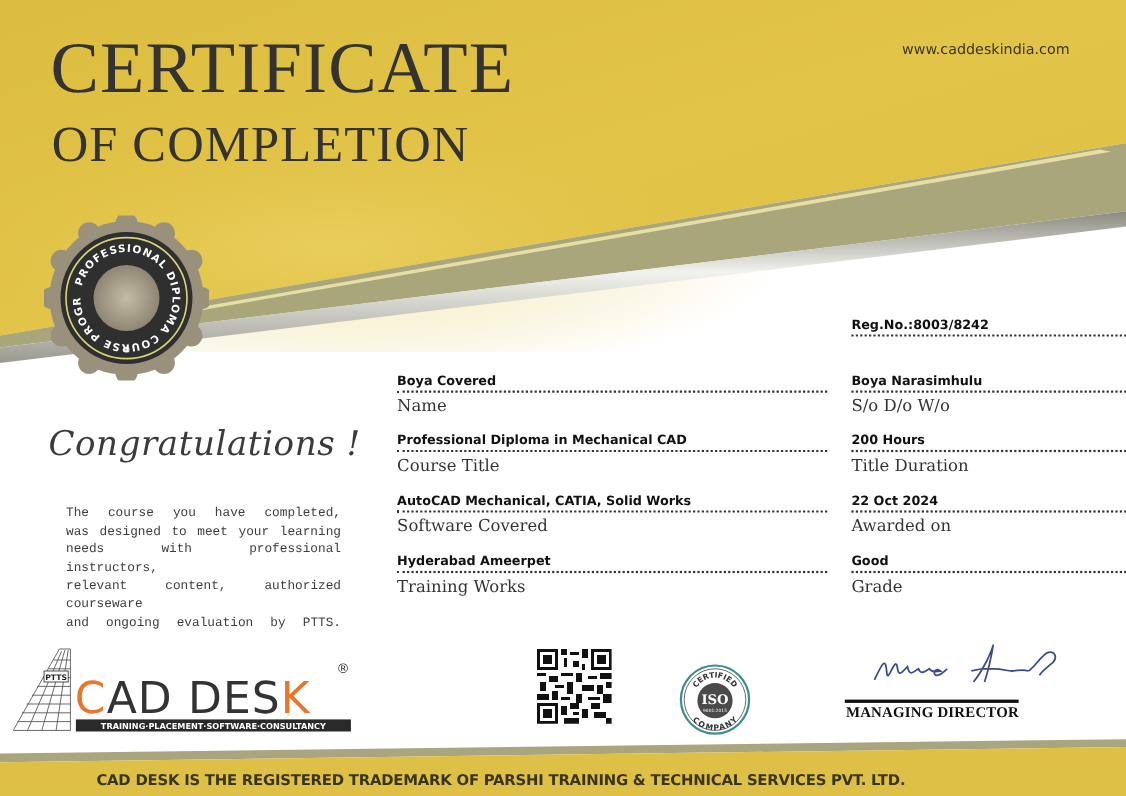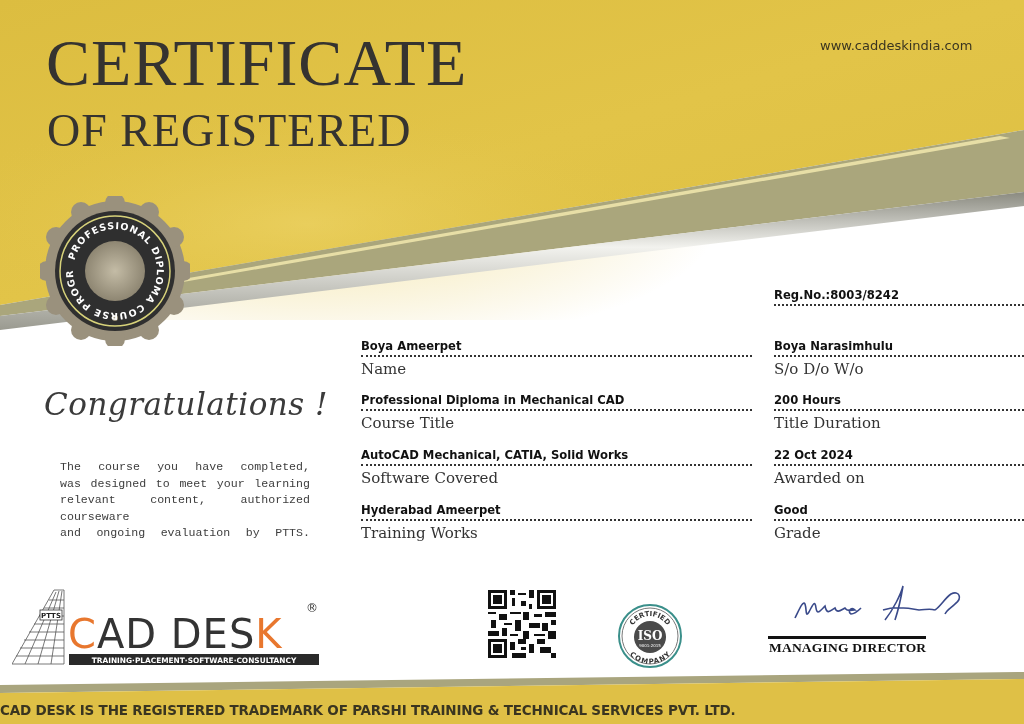--- a/index.html
+++ b/index.html
@@ -15,21 +15,21 @@
   .field{position:absolute;}
   .fv{font-family:"DejaVu Sans",sans-serif;font-weight:bold;font-size:11.6px;color:#111;height:17px;line-height:17px;white-space:nowrap;}
   .dots{border-bottom:2.5px dotted #333;height:0;}
   .fl{font-family:"DejaVu Serif","Liberation Serif",serif;font-size:15px;color:#333;margin-top:3px;white-space:nowrap;}
   .logo{position:absolute;left:12px;top:588px;width:310px;height:80px;}
   .qr{position:absolute;left:488px;top:590px;width:68px;height:68px;}
   .iso{position:absolute;left:617px;top:603px;width:66px;height:66px;}
   .sig{position:absolute;left:785px;top:580px;width:190px;height:50px;}
   .sigline{position:absolute;left:768px;top:636px;width:158px;height:3px;background:#111;}
   .sigtitle{position:absolute;left:769px;top:640px;font-family:"Liberation Serif","DejaVu Serif",serif;font-weight:bold;font-size:13.5px;color:#111;letter-spacing:0.2px;}
-  .footer-text{position:absolute;left:0;top:702px;width:823px;text-align:left;font-family:"DejaVu Sans",sans-serif;font-weight:bold;font-size:13.5px;color:#3a3520;letter-spacing:-0.2px;}
+  .footer-text{position:absolute;left:0;top:702px;width:823px;text-align:right;font-family:"DejaVu Sans",sans-serif;font-weight:bold;font-size:13.5px;color:#3a3520;letter-spacing:-0.2px;}
 </style>
 </head>
 <body>
 
 <svg class="bg-svg" viewBox="0 0 1024 724" xmlns="http://www.w3.org/2000/svg">
   <defs>
     <linearGradient id="gold" x1="0" y1="0" x2="1" y2="1">
       <stop offset="0" stop-color="#dcbd40"></stop>
       <stop offset="0.5" stop-color="#e2c448"></stop>
       <stop offset="1" stop-color="#ddbf42"></stop>
@@ -52,21 +52,21 @@
 
   <polygon points="120,290 1000,136 1010,138 120,293" fill="#f6ecb0" opacity="0.8"></polygon>
 
   <polygon points="0,316 1024,192 1024,206 0,330" fill="url(#silver)"></polygon>
 
   <polygon points="0,685 1024,672 1024,679 0,693" fill="#a9a57e"></polygon>
   <polygon points="0,693 1024,679 1024,724 0,724" fill="#dfc046"></polygon>
 </svg>
 
 <div class="title1">CERTIFICATE</div>
-<div class="title2">OF REGISTERED</div>
+<div class="title2">OF COMPLETION</div>
 <div class="website">www.caddeskindia.com</div>
 
 <svg class="seal" viewBox="0 0 150 150" xmlns="http://www.w3.org/2000/svg">
   <defs>
     <radialGradient id="inner" cx="0.5" cy="0.5" r="0.5">
       <stop offset="0" stop-color="#c4bca6"></stop>
       <stop offset="1" stop-color="#8e8672"></stop>
     </radialGradient>
     <path id="ringpath" d="M75,75 m-42,0 a42,42 0 1,1 84,0 a42,42 0 1,1 -84,0"></path>
   </defs>
@@ -93,31 +93,32 @@
   </g>
   <text font-family="DejaVu Sans, sans-serif" font-weight="bold" font-size="9.5" fill="#ffffff" letter-spacing="1">
     <textPath href="#ringpath" startOffset="4%">PROFESSIONAL DIPLOMA COURSE PROGRAMS</textPath>
   </text>
 </svg>
 
 <div class="congrats">Congratulations !</div>
 <div class="blurb">
   <span>The course you have completed,</span>
   <span>was designed to meet your learning</span>
+  <span>needs with professional instructors,</span>
   <span>relevant content, authorized courseware</span>
   <span>and ongoing evaluation by PTTS.</span>
 </div>
 
 <div class="field" style="left:774px;top:287px;width:250px;">
   <div class="fv">Reg.No.:8003/8242</div>
   <div class="dots"></div>
 </div>
 
 <div class="field" style="left:361px;top:338px;width:391px;">
-  <div class="fv">Boya Ameerpet</div>
+  <div class="fv">Boya Covered</div>
   <div class="dots"></div>
   <div class="fl">Name</div>
 </div>
 <div class="field" style="left:361px;top:392px;width:391px;">
   <div class="fv">Professional Diploma in Mechanical CAD</div>
   <div class="dots"></div>
   <div class="fl">Course Title</div>
 </div>
 <div class="field" style="left:361px;top:447px;width:391px;">
   <div class="fv">AutoCAD Mechanical, CATIA, Solid Works</div>

